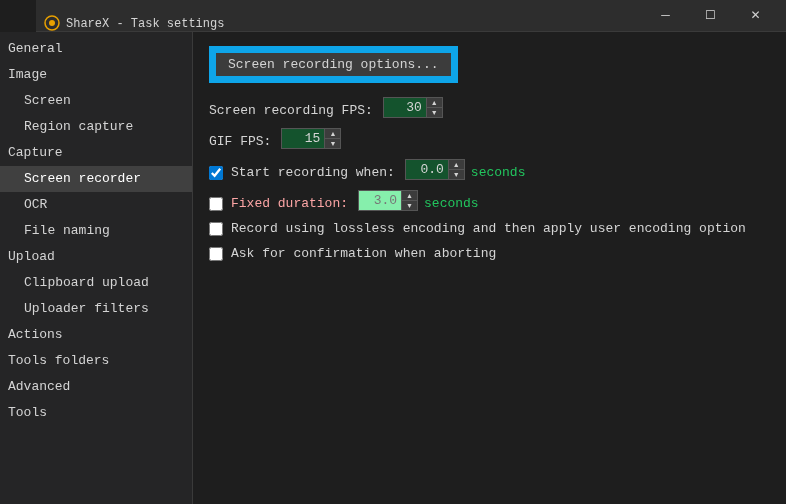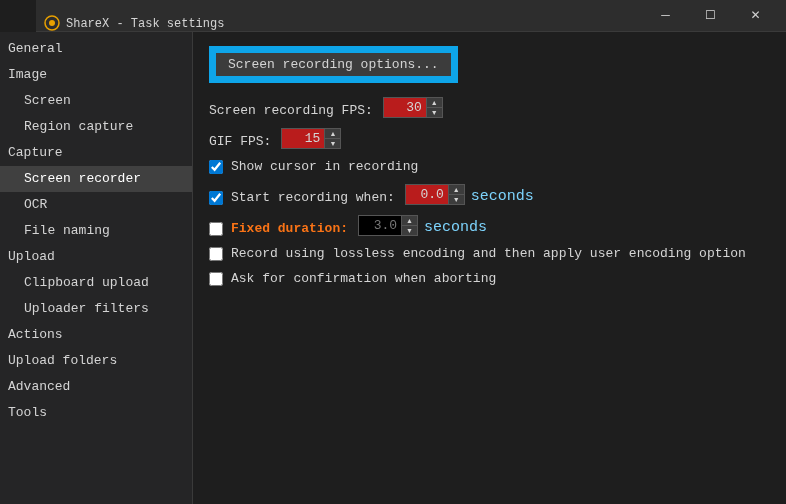--- a/index.html
+++ b/index.html
@@ -122,21 +122,21 @@
     }
 
     
     .spinner-wrap {
       display: flex;
       align-items: stretch;
       border: 1px solid #555;
     }
     .spinner-input {
       width: 42px;
-      background: #b91c1c;
+      background: #14532d;
       border: none;
       color: #d4d4d4;
       text-align: right;
       padding: 2px 4px;
       font-size: 13px;
       font-family: 'Courier New', monospace;
       outline: none;
     }
     .spinner-input.disabled {
       color: #777;
@@ -179,22 +179,22 @@
     .checkbox-label {
       font-size: 13px;
       color: #d4d4d4;
       font-family: 'Courier New', monospace;
       white-space: nowrap;
     }
 
     
     .seconds-label {
       margin-left: 6px;
-      color: #7dd3fc;
-      font-size: 15px;
+      color: #22c55e;
+      font-size: 13px;
     }
 
     
     .btn-row {
       margin-bottom: 14px;
     }
 
     
     .row-disabled .form-label { color: #777; }
   </style>
@@ -224,21 +224,21 @@
     <div class="sidebar-item sub">Screen</div>
     <div class="sidebar-item sub">Region capture</div>
     <div class="sidebar-item category">Capture</div>
     <div class="sidebar-item sub active">Screen recorder</div>
     <div class="sidebar-item sub">OCR</div>
     <div class="sidebar-item sub">File naming</div>
     <div class="sidebar-item category">Upload</div>
     <div class="sidebar-item sub">Clipboard upload</div>
     <div class="sidebar-item sub">Uploader filters</div>
     <div class="sidebar-item category">Actions</div>
-    <div class="sidebar-item category">Upload folders</div>
+    <div class="sidebar-item category">Tools folders</div>
     <div class="sidebar-item category">Advanced</div>
     <div class="sidebar-item category">Tools</div>
   </div>
 
   <div class="content">
 
     <div class="btn-row">
       <button class="btn">Screen recording options...</button>
     </div>
 
@@ -257,43 +257,39 @@
       <span class="form-label">GIF FPS:</span>
       <div class="spinner-wrap">
         <input type="text" class="spinner-input" value="15" style="">
         <div class="spinner-arrows">
           <button class="spinner-up">▲</button>
           <button class="spinner-down">▼</button>
         </div>
       </div>
     </div>
 
-    <label class="checkbox-row">
-      <input type="checkbox" checked="" style="">
-      <span class="checkbox-label">Show cursor in recording</span>
-    </label>
 
     <div class="form-row">
       <input type="checkbox" checked="" style="margin-right: 8px; cursor: pointer; accent-color: rgb(0, 120, 212); width: 14px; height: 14px;">
       <span class="form-label">Start recording when:</span>
       <div class="spinner-wrap">
         <input type="text" class="spinner-input" value="0.0" style="">
         <div class="spinner-arrows">
           <button class="spinner-up">▲</button>
           <button class="spinner-down">▼</button>
         </div>
       </div>
       <span class="seconds-label">seconds</span>
     </div>
 
     <div class="form-row row-disabled">
       <input type="checkbox" style="margin-right: 8px; cursor: pointer; accent-color: rgb(0, 120, 212); width: 14px; height: 14px;">
-      <span class="form-label" style="color:#f97316;font-weight:bold;">Fixed duration:</span>
+      <span class="form-label" style="color:#fca5a5;">Fixed duration:</span>
       <div class="spinner-wrap">
-        <input type="text" class="spinner-input disabled" value="3.0" style="color: rgb(119, 119, 119); background: #000000;">
+        <input type="text" class="spinner-input disabled" value="3.0" style="color: rgb(119, 119, 119); background: #86efac;">
         <div class="spinner-arrows">
           <button class="spinner-up">▲</button>
           <button class="spinner-down">▼</button>
         </div>
       </div>
       <span class="seconds-label">seconds</span>
     </div>
 
     <label class="checkbox-row">
       <input type="checkbox" style="">

